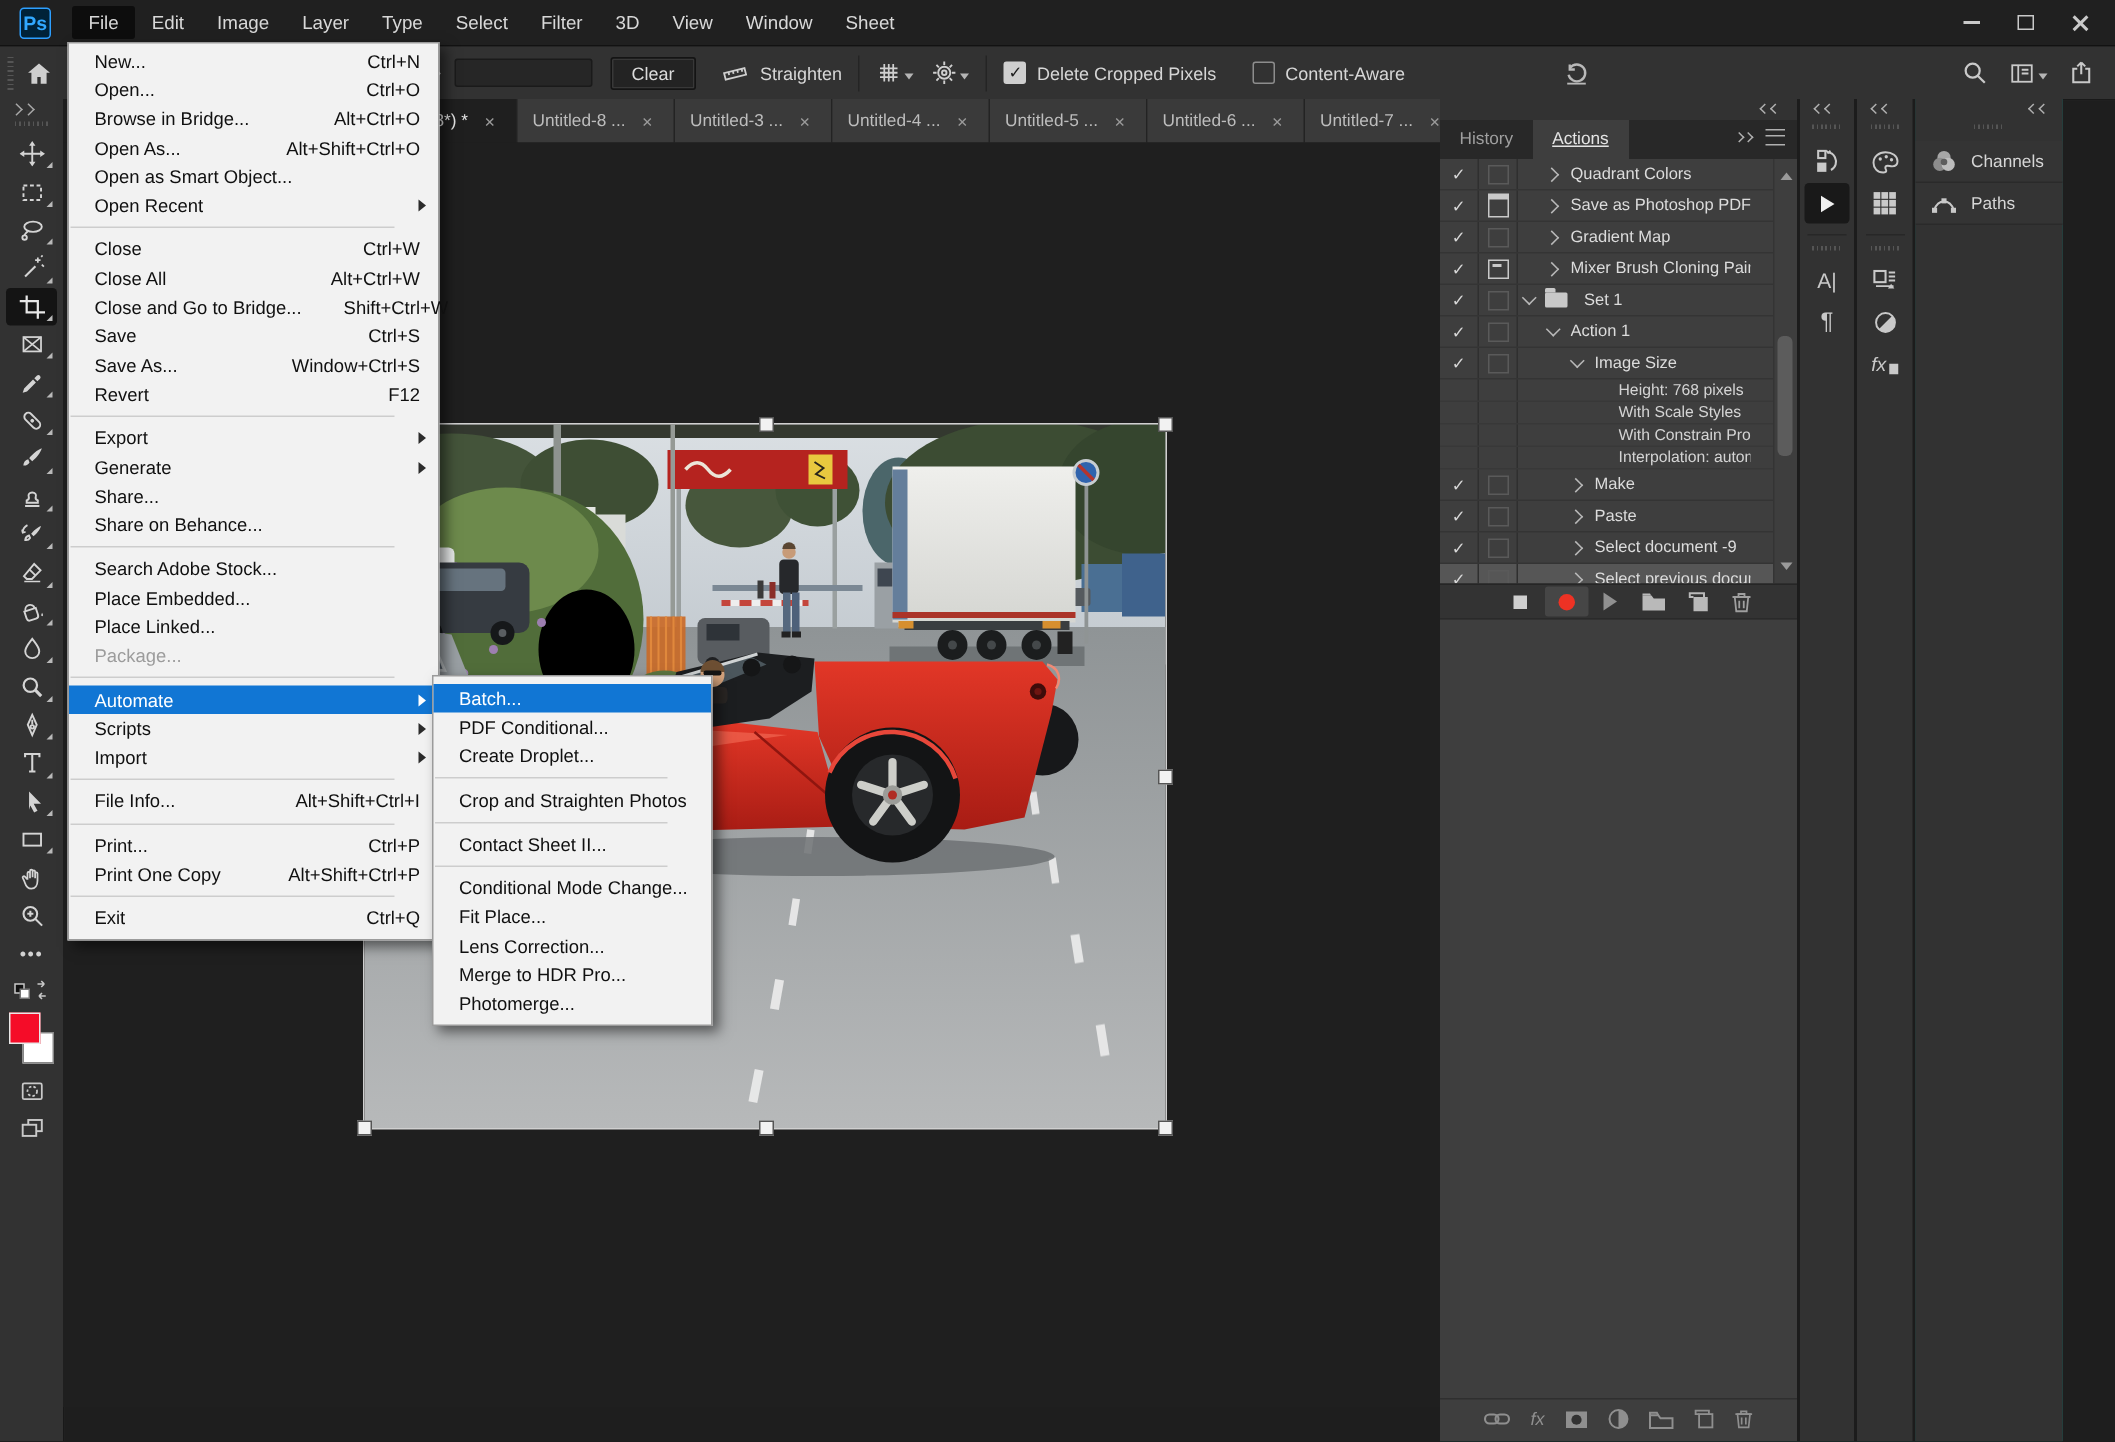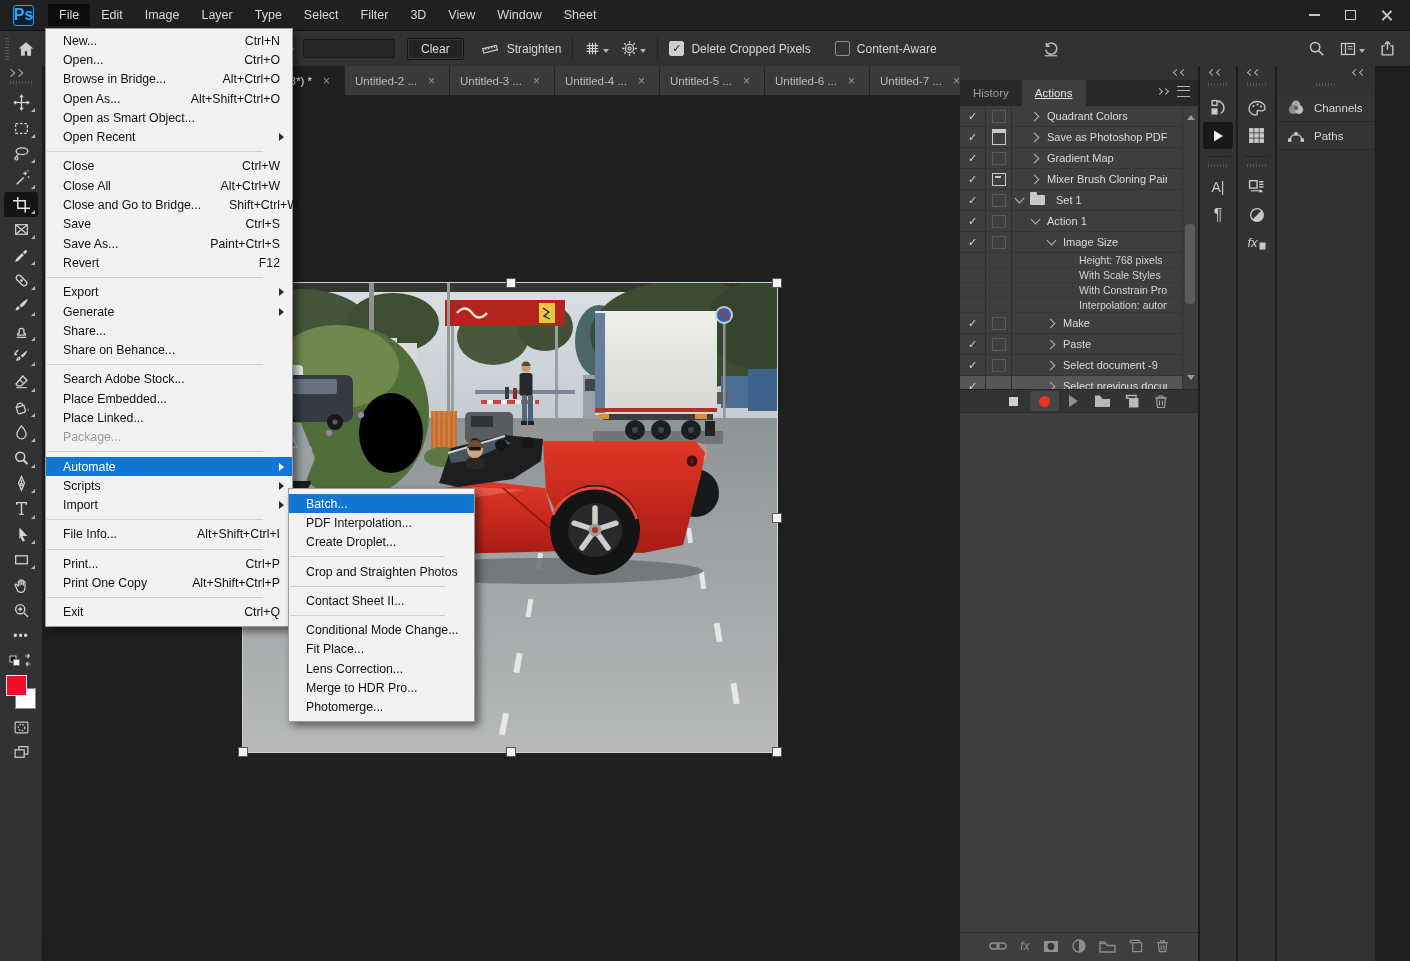--- a/index.html
+++ b/index.html
@@ -1,20 +1,20 @@
 <!DOCTYPE html>
 <html style="--hl: #1176d4; --rec: #ee3224; --fgc: #f50c28;"><head>
 <meta charset="utf-8">
 <style>
   html,body{margin:0;padding:0;background:#1e1e1e;font-family:"Liberation Sans","DejaVu Sans",sans-serif;}
   .app{position:relative;width:1410px;height:961px;overflow:hidden;background:#1e1e1e;color:#d6d6d6;}
   svg{display:block}
   
   .titlebar{position:absolute;left:0;top:0;width:1410px;height:30px;background:#202020;border-bottom:1px solid #121212;display:flex;align-items:center;}
-  .ps-badge{width:19px;height:19px;margin-left:13px;border:1px solid #2d9fff;border-radius:3px;background:#002238;color:#31a8ff;font-size:16px;font-weight:bold;display:flex;align-items:center;justify-content:center;}
+  .ps-badge{width:19px;height:19px;margin-left:13px;border:1px solid #2d9fff;border-radius:3px;background:#002238;color:#31a8ff;font-size:13px;font-weight:bold;display:flex;align-items:center;justify-content:center;}
   .menubar{display:flex;margin-left:14px;height:30px;}
   .mb-item{padding:0 11px;height:22px;margin-top:4px;display:flex;align-items:center;font-size:12.5px;color:#d8d8d8;border-radius:2px;}
   .mb-item.active{background:#0d0d0d;}
   .win-controls{margin-left:auto;display:flex;align-items:center;gap:8px;margin-right:10px;height:100%;}
   .wc{width:28px;height:20px;display:flex;align-items:center;justify-content:center;}
   .wc-min{width:11px;height:0;border-top:2px solid #c9c9c9;}
   .wc-max{width:9px;height:8px;border:1.5px solid #c9c9c9;}
   .wc-x{position:relative;width:11px;height:11px;}
   .wc-x::before,.wc-x::after{content:"";position:absolute;left:5px;top:-1px;width:2px;height:13px;background:#c9c9c9;}
   .wc-x::before{transform:rotate(45deg);} .wc-x::after{transform:rotate(-45deg);}
@@ -55,21 +55,21 @@
   .photo{position:absolute;left:201px;top:188px;width:534px;height:469px;outline:1px solid rgba(240,240,240,.85);}
   .handle{position:absolute;width:8px;height:8px;background:#f2f2f2;border:1px solid #555;z-index:3;}
   
   .statusbar{position:absolute;left:0;bottom:0;width:953px;height:23px;background:#383838;border-top:1px solid #262626;display:flex;align-items:center;font-size:11.5px;color:#cfcfcf;}
   .sb-zoom{margin-left:14px;}
   .sb-doc{margin-left:18px;width:172px;height:17px;background:#454545;display:flex;align-items:center;justify-content:center;}
   .sb-chev{width:6px;height:6px;border:solid #b9b9b9;border-width:1.5px 1.5px 0 0;transform:rotate(45deg);margin-left:6px;}
   
   .menu{position:absolute;background:#f2f2f2;border:1px solid #9b9b9b;box-shadow:4px 4px 8px rgba(0,0,0,.5);z-index:60;padding:2px 0 4px;}
   .menu.file{left:45px;top:28px;width:246px;}
-  .menu.sub{left:288px;top:450px;width:185px;z-index:61;padding-top:5px;margin-top:38px;}
+  .menu.sub{left:288px;top:450px;width:185px;z-index:61;padding-top:5px;}
   .mi{height:19.3px;display:flex;align-items:center;padding:0 12px 0 17px;font-size:12.3px;color:#101010;}
   .mi .lb{white-space:nowrap;}
   .mi .sh{margin-left:auto;padding-left:28px;white-space:nowrap;}
   .mi .ar{width:0;height:0;border:4px solid transparent;border-left:5px solid #2b2b2b;margin-right:-8px;margin-left:6px;}
   .mi.hl{background:var(--hl);color:#fff;}
   .mi.hl .ar{border-left-color:#fff;}
   .mi.dis{color:#9c9c9c;}
   .mi.sep{height:10px;padding:0 1px;}
   .mi.sep::before{content:"";flex:1;height:1px;background:#cdcdcd;}
   
@@ -431,21 +431,21 @@
   </div>
 
   <div class="docarea">
     <div class="tabstrip">
   <div class="tab active wide">
     <span>3/8*) *</span>
     <span class="tx">×</span>
   </div>
 
   <div class="tab">
-    <span>Untitled-2 ...</span>
+    <span>Untitled-8 ...</span>
     <span class="tx">×</span>
   </div>
 
   <div class="tab">
     <span>Untitled-3 ...</span>
     <span class="tx">×</span>
   </div>
 
   <div class="tab">
     <span>Untitled-4 ...</span>
@@ -1098,21 +1098,21 @@
   </div>
 
   <div class="mi">
     <span class="lb">Save</span>
     <span class="sh">Ctrl+S</span>
 
   </div>
 
   <div class="mi">
     <span class="lb">Save As...</span>
-    <span class="sh">Paint+Ctrl+S</span>
+    <span class="sh">Window+Ctrl+S</span>
 
   </div>
 
   <div class="mi">
     <span class="lb">Revert</span>
     <span class="sh">F12</span>
 
   </div>
 
   <div class="mi sep">
@@ -1243,21 +1243,21 @@
 </div>
 
   <div class="menu sub">
   <div class="mi hl">
     <span class="lb">Batch...</span>
     <span class="sh"></span>
 
   </div>
 
   <div class="mi">
-    <span class="lb">PDF Interpolation...</span>
+    <span class="lb">PDF Conditional...</span>
     <span class="sh"></span>
 
   </div>
 
   <div class="mi">
     <span class="lb">Create Droplet...</span>
     <span class="sh"></span>
 
   </div>
 

